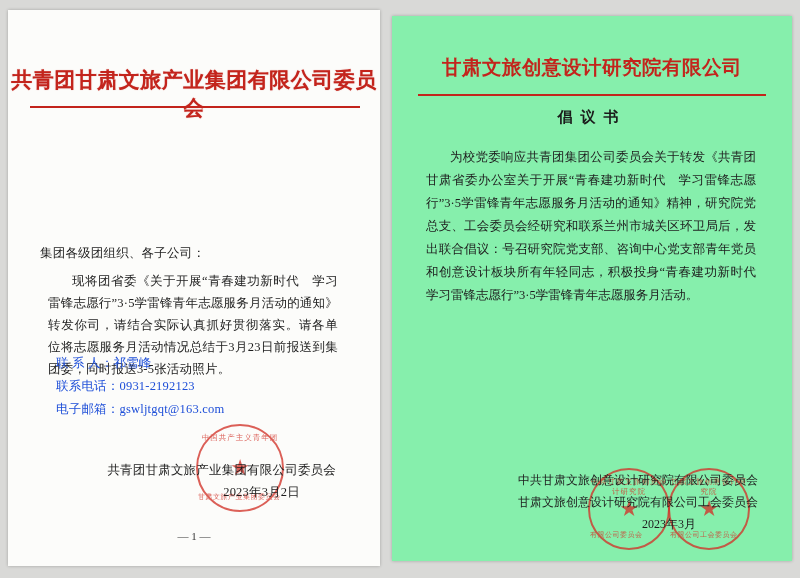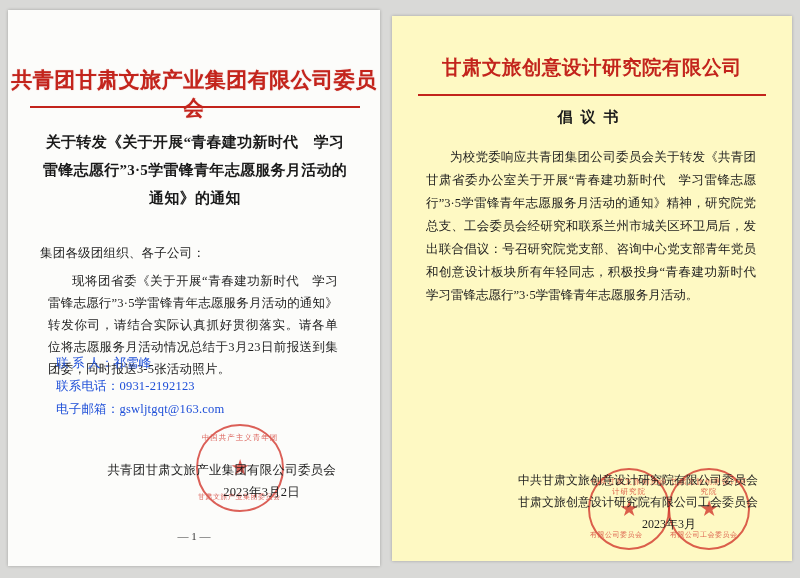--- a/index.html
+++ b/index.html
@@ -28,21 +28,21 @@
     top: 10px;
     width: 372px;
     height: 556px;
     background: #fcfcfa;
   }
   #doc-right {
     left: 392px;
     top: 16px;
     width: 400px;
     height: 545px;
-    background: #fef9c3;
+    background: #86efac;
   }
 
   
   .lh-left {
     position: absolute;
     left: 0;
     top: 56px;
     width: 372px;
     text-align: center;
     color: #c3241c;
@@ -232,21 +232,20 @@
 </head>
 <body>
 
 <div id="page">
 
   <div class="doc" id="doc-left">
 
     <div class="lh-left">共青团甘肃文旅产业集团有限公司委员会</div>
     <div class="lh-rule"></div>
 
-    <div class="doc-title">关于转发《关于开展“青春建功新时代　学习雷锋志愿行”3·5学雷锋青年志愿服务月活动的通知》的通知</div>
 
     <div class="body-text" id="left-recipient">集团各级团组织、各子公司：</div>
 
     <div class="body-text" id="left-para">
       <p class="indent">现将团省委《关于开展“青春建功新时代　学习雷锋志愿行”3·5学雷锋青年志愿服务月活动的通知》转发你司，请结合实际认真抓好贯彻落实。请各单位将志愿服务月活动情况总结于3月23日前报送到集团委，同时报送3-5张活动照片。</p>
     </div>
 
     <div class="contact-line" id="c1">联 系 人：祁雪峰</div>
     <div class="contact-line" id="c2">联系电话：0931-2192123</div>
     <div class="contact-line" id="c3">电子邮箱：gswljtgqt@163.com</div>

